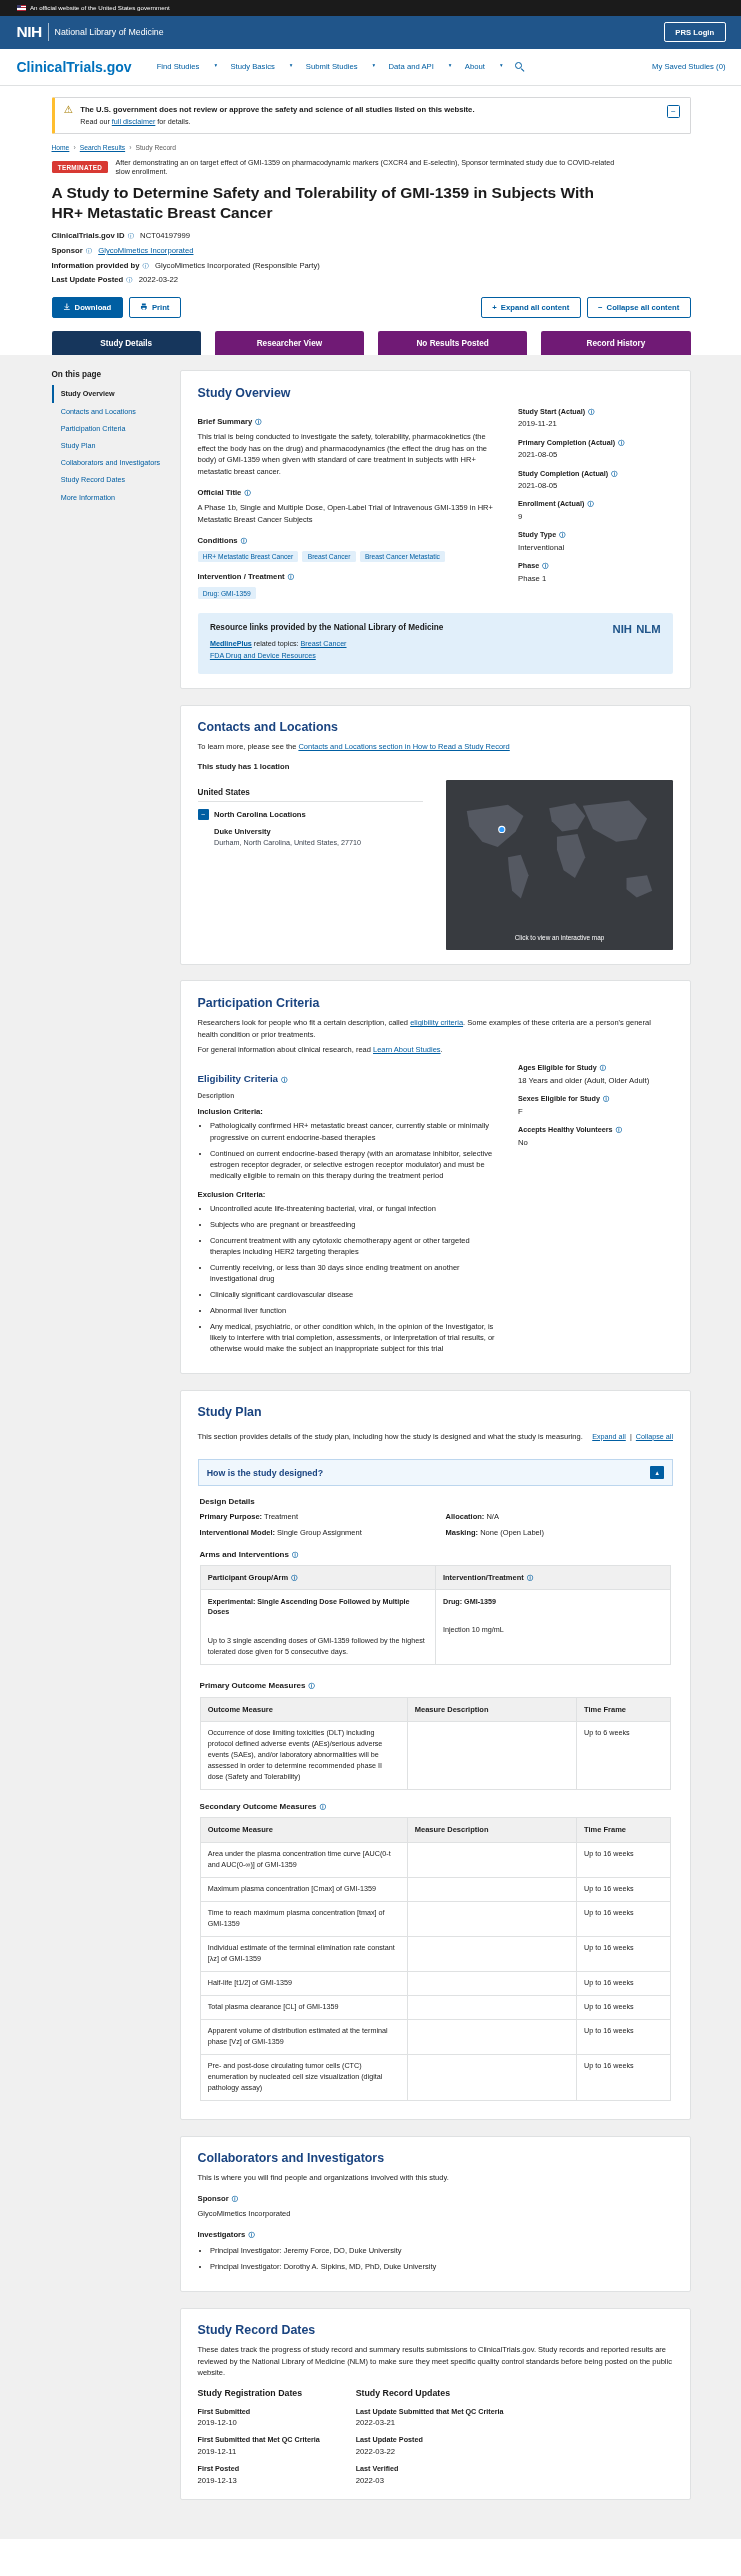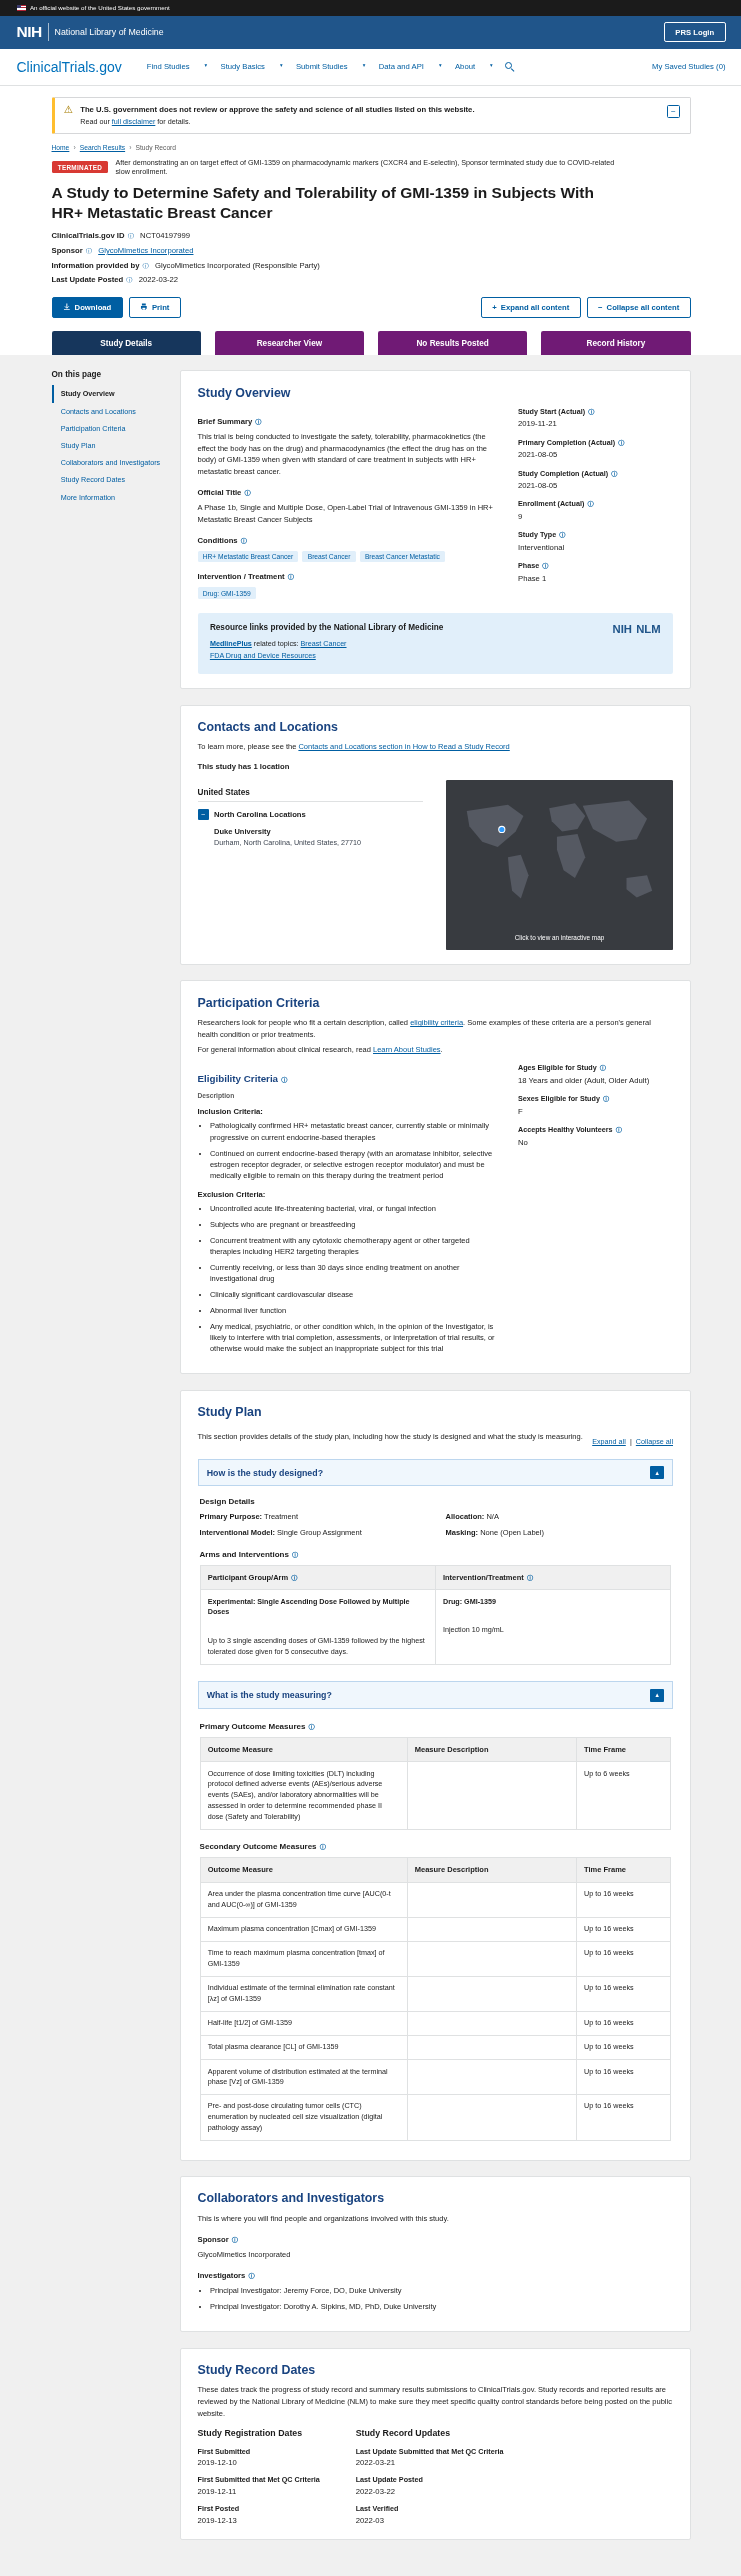--- a/index.html
+++ b/index.html
@@ -18,21 +18,21 @@
 
 .nih-bar{background:#20558a;height:33px;display:flex;align-items:center;justify-content:space-between;padding:0 16.5px;color:#fff}
 .nih-logo{display:flex;align-items:center;gap:6.2px}
 .nih-mark{font-weight:bold;font-size:15.5px;letter-spacing:-0.5px}
 .nih-sep{width:0.5px;height:17.5px;background:rgba(255,255,255,.6)}
 .nih-name{font-size:8.8px}
 .prs-btn{border:1px solid #fff;border-radius:2.1px;padding:4.1px 10.3px;font-weight:bold;font-size:7.7px;color:#fff;background:transparent;cursor:pointer}
 
 
 .site-header{height:37px;display:flex;align-items:center;padding:0 16.5px;border-bottom:0.5px solid #dfe1e2;background:#fff}
-.brand{color:#0071bc;font-size:14px;font-weight:normal}
+.brand{color:#0071bc;font-size:14px;font-weight:bold}
 .main-nav{display:flex;gap:13.4px;margin-left:25px;align-items:center}
 .nav-item{color:#005ea2;font-size:7.7px;display:flex;gap:15px;align-items:flex-start;cursor:pointer}
 .caret{font-size:5.2px}
 .magnifier{width:7.2px;height:7.2px;border:1px solid #005ea2;border-radius:50%;position:relative;display:inline-block}
 .magnifier::after{content:"";position:absolute;width:1px;height:3.6px;background:#005ea2;left:5.7px;top:5.2px;transform:rotate(-45deg)}
 .search-btn{margin-left:12.4px;cursor:pointer}
 .saved{margin-left:auto;color:#005ea2;font-size:7.7px;cursor:pointer}
 
 
 .disclaimer{margin-top:11.3px;border:0.5px solid #d6d7d9;border-left:3.1px solid #ffbe2e;border-radius:1.5px;padding:7.2px 9.3px;display:flex;gap:7.2px;align-items:flex-start;background:#fff}
@@ -106,21 +106,21 @@
 .map-caption{position:absolute;bottom:8.2px;width:100%;text-align:center;color:#fff;font-size:6.4px}
 
 
 .sub-h{color:#1a4480;font-size:9.8px;font-weight:bold;margin-top:9.3px}
 .desc-label{font-size:6.7px;font-weight:bold;color:#5c5c5c;margin-top:7.2px}
 .crit-label{font-weight:bold;font-size:7.7px;margin-top:8.2px}
 .crit-list{margin:4.1px 0 0 12.4px}
 .crit-list li{font-size:7.5px;line-height:1.5;margin:4.6px 0}
 
 
-.plan-head{display:flex;align-items:flex-end}
+.plan-head{display:flex;align-items:center}
 .ec-links{margin-left:auto;display:flex;gap:4.1px;font-size:7.2px;white-space:nowrap;align-items:center}
 .collapse-bar{margin-top:12.4px;background:#f0f7fd;border:0.5px solid #bcd6ee;padding:6.2px 8.2px;display:flex;justify-content:space-between;align-items:center;cursor:pointer}
 .collapse-title{color:#1a4480;font-weight:bold;font-size:8.8px}
 .chev-sq{width:13.4px;height:13.4px;background:#005ea2;color:#fff;display:flex;align-items:center;justify-content:center;font-size:6.7px;border-radius:1px}
 .sec-body{padding:10.3px 2.1px 4.1px}
 .design-grid{display:grid;grid-template-columns:1fr 1fr;gap:7.2px 20.6px;margin-top:6.2px}
 .design-item{font-size:7.5px}
 .tbl-label{font-weight:bold;font-size:8px;margin:12.4px 0 5.2px}
 table{width:100%;border-collapse:collapse}
 th,td{border:0.5px solid #dfe1e2;padding:6.2px 7.2px;text-align:left;vertical-align:top;font-size:7.2px;line-height:1.5}
@@ -455,24 +455,20 @@
               </td>
               <td>
                 <div class="cell-title">Drug: GMI-1359</div>
                 <div class="cell-sub">Injection 10 mg/mL</div>
               </td>
             </tr>
           </tbody>
             </table>
         </div>
 
-        <div class="collapse-bar">
-          <span class="collapse-title">What is the study measuring?</span>
-          <span class="chev-sq">▴</span>
-        </div>
         <div class="sec-body">
           <div class="tbl-label" style="margin-top:2.1px"><span>Primary Outcome Measures</span><span class="info">ⓘ</span></div>
           <table>
             <tbody>
                 <tr>
               <th style="width:44%">Outcome Measure</th>
               <th style="width:36%">Measure Description</th>
               <th>Time Frame</th>
             </tr>
             <tr>

